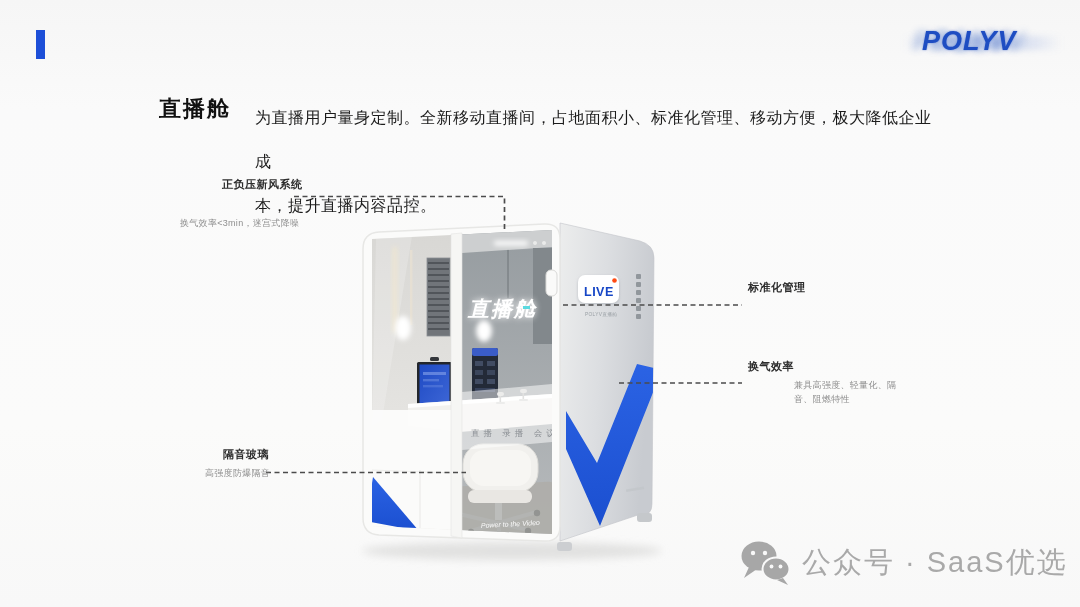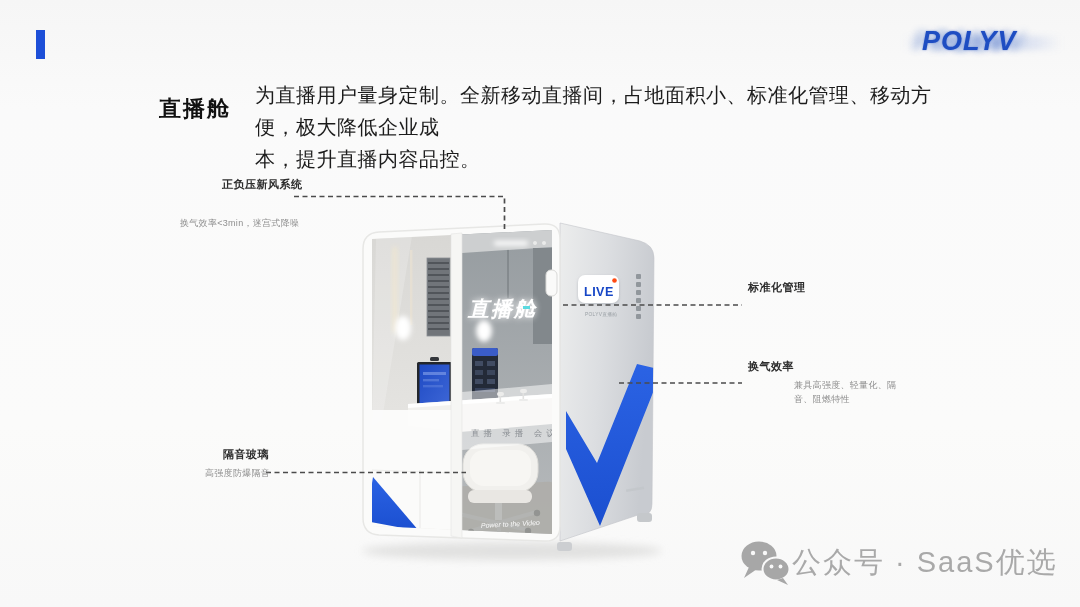--- a/index.html
+++ b/index.html
@@ -16,39 +16,39 @@
   .polyv-logo{left:916px;top:24px;width:140px;height:40px;}
   .polyv-streak{position:absolute;left:-14px;top:12px;width:160px;height:14px;
       background:linear-gradient(90deg,rgba(70,110,205,0) 0%,rgba(70,110,205,.22) 30%,rgba(70,110,205,.30) 60%,rgba(70,110,205,0) 100%);
       filter:blur(3px);}
   .polyv-text{position:absolute;left:6px;top:2px;font-size:27px;font-weight:800;font-style:italic;
       letter-spacing:1px;color:#1e4dc2;filter:blur(.3px);
       text-shadow:-9px 0 7px rgba(47,94,190,.30),9px 0 7px rgba(47,94,190,.25),0 0 2px rgba(30,77,194,.55);}
 
   
   .page-title{left:159px;top:94px;font-size:22px;font-weight:700;color:#111;letter-spacing:2px;}
-  .page-desc{left:255px;top:79px;width:690px;font-size:20px;color:#1c1c1c;line-height:32px;letter-spacing:.5px;}
+  .page-desc{left:255px;top:96px;width:690px;font-size:16px;color:#1c1c1c;line-height:44px;letter-spacing:.5px;}
 
   
   .co-title{font-size:11px;font-weight:700;color:#2d2d2d;letter-spacing:.5px;white-space:nowrap;}
   .co-sub{font-size:9px;color:#8f8f8f;letter-spacing:.3px;line-height:14px;}
   .co1-t{left:222px;top:177px;}
   .co1-s{left:180px;top:202px;white-space:nowrap;margin-top:14px;}
   .co2-t{left:748px;top:280px;}
   .co2-s{left:758px;top:299px;width:112px;}
   .co3-t{left:748px;top:359px;}
   .co3-s{left:758px;top:378px;width:112px;margin-left:36px;}
   .co4-t{left:223px;top:447px;}
   .co4-s{left:205px;top:466px;white-space:nowrap;}
 
   .lines-overlay{left:0;top:0;width:1080px;height:607px;pointer-events:none;}
   .booth-svg{left:330px;top:183px;width:365px;height:400px;}
 
   
-  .watermark{left:740px;top:540px;display:flex;align-items:center;}
+  .watermark{left:740px;top:540px;display:flex;align-items:center;gap:10px;}
   .wm-text{font-size:29px;color:#a9a9a9;letter-spacing:2px;white-space:nowrap;}
 </style>
 </head>
 <body>
 
 <div class="slide">
 
   <div class="abs accent-bar"></div>
 
   <div class="abs polyv-logo">

